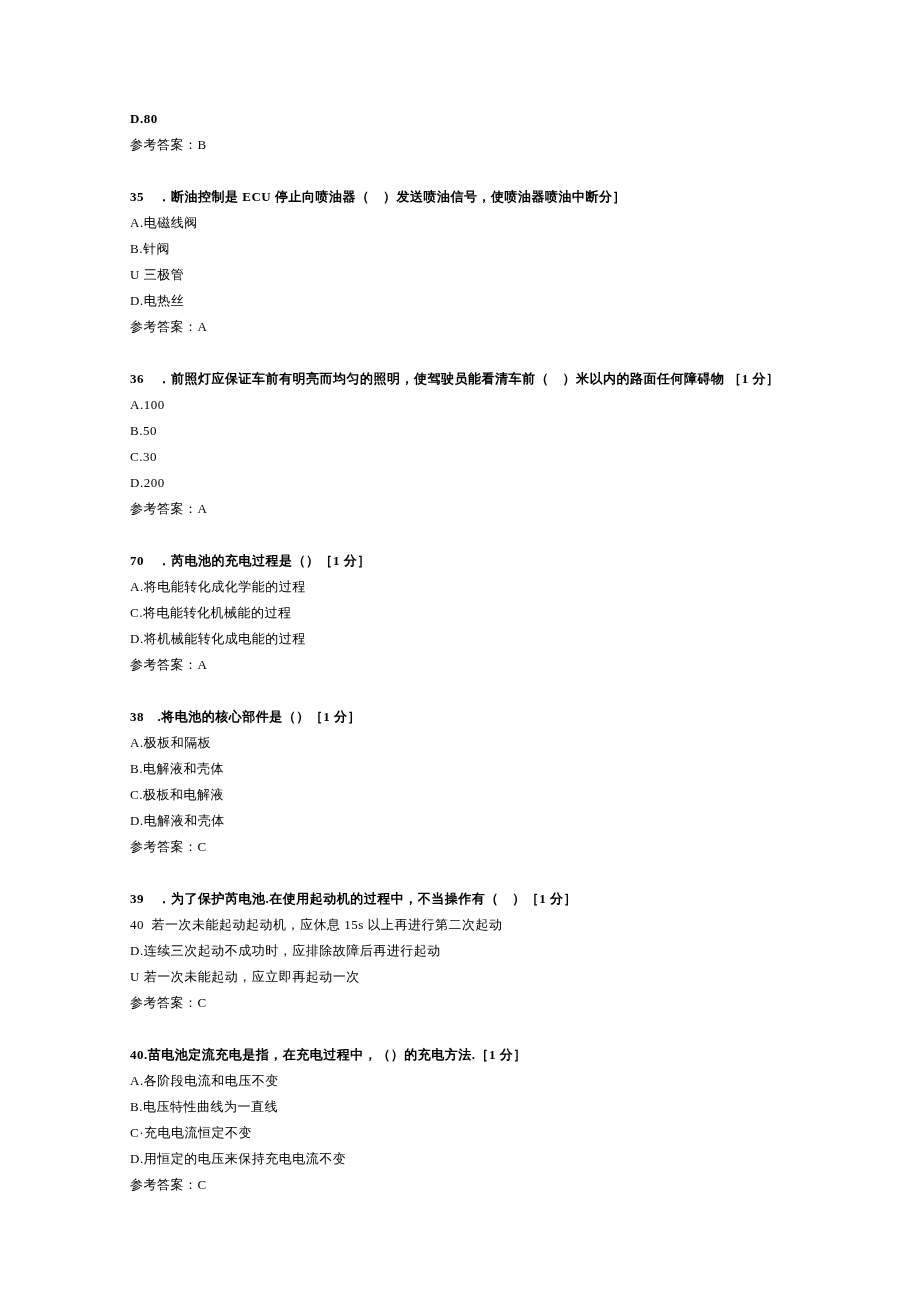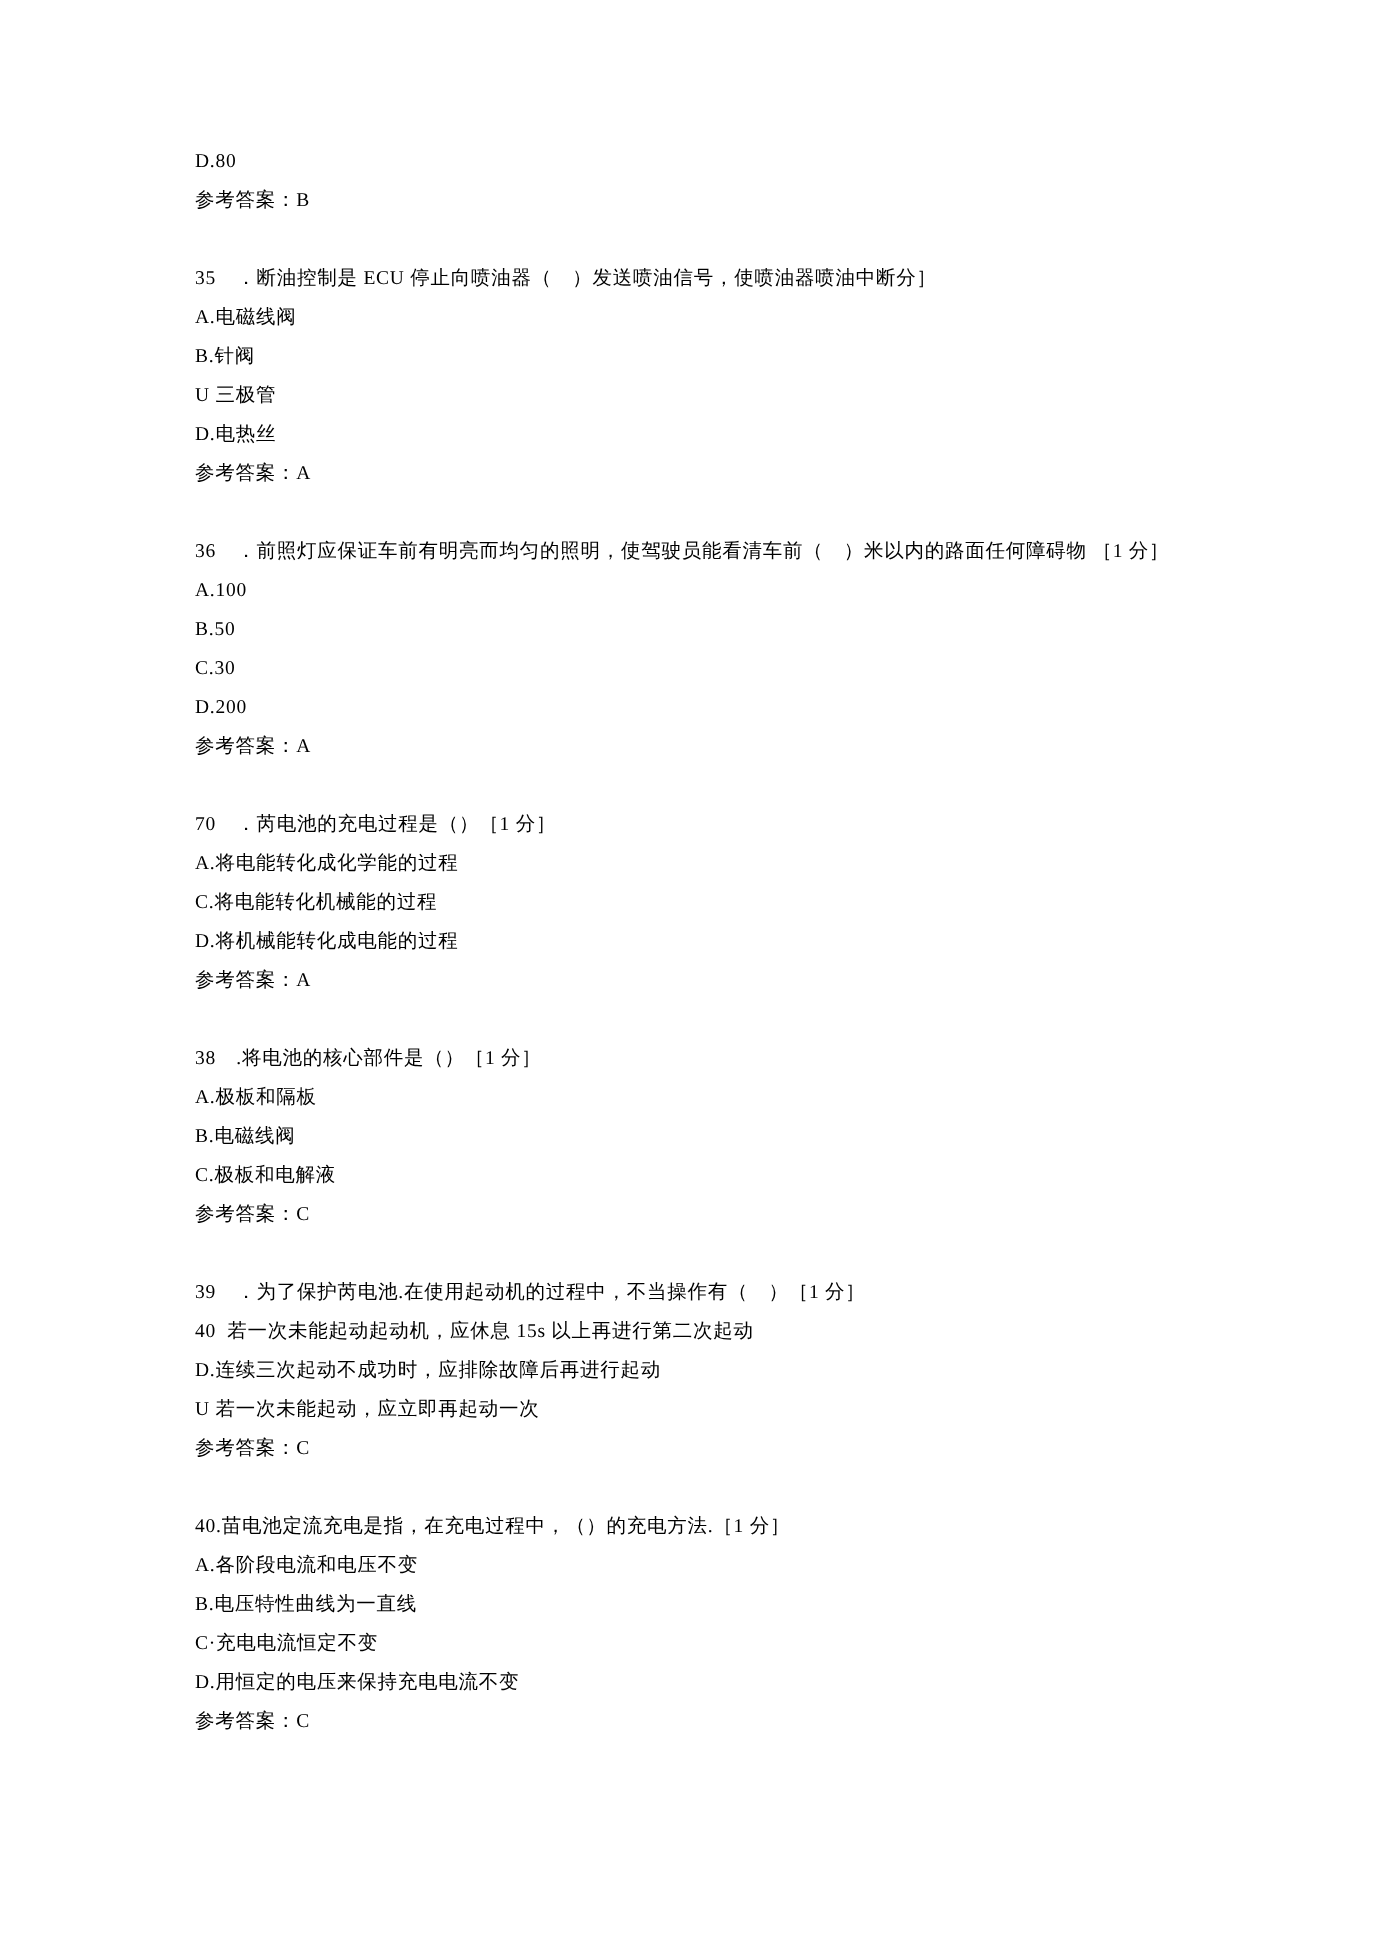--- a/index.html
+++ b/index.html
@@ -14,21 +14,22 @@
     box-sizing: border-box;
     letter-spacing: 0.5px;
   }
   .line {
     white-space: pre-wrap;
   }
   .block {
     margin-bottom: 26px;
   }
   .block .line:first-child {
-    margin-top: 4px;
+    margin-top: 16px;
+    font-weight: bold;
   }
 </style>
 </head>
 <body>
 
 <div class="block">
   <div class="line">D.80</div>
   <div class="line">参考答案：B</div>
 </div>
 
@@ -54,22 +55,23 @@
   <div class="line"><span>70</span>　<span>．芮电池的充电过程是（）［1 分］</span></div>
   <div class="line">A.将电能转化成化学能的过程</div>
   <div class="line">C.将电能转化机械能的过程</div>
   <div class="line">D.将机械能转化成电能的过程</div>
   <div class="line">参考答案：A</div>
 </div>
 
 <div class="block">
   <div class="line"><span>38</span>　<span>.将电池的核心部件是（）［1 分］</span></div>
   <div class="line">A.极板和隔板</div>
-  <div class="line">B.电磁线阀</div>
+  <div class="line">B.电解液和壳体</div>
   <div class="line">C.极板和电解液</div>
+  <div class="line">D.电解液和壳体</div>
   <div class="line">参考答案：C</div>
 </div>
 
 <div class="block">
   <div class="line"><span>39</span>　<span>．为了保护芮电池.在使用起动机的过程中，不当操作有（　）［1 分］</span></div>
   <div class="line">40  若一次未能起动起动机，应休息 15s 以上再进行第二次起动</div>
   <div class="line">D.连续三次起动不成功时，应排除故障后再进行起动</div>
   <div class="line">U 若一次未能起动，应立即再起动一次</div>
   <div class="line">参考答案：C</div>
 </div>

